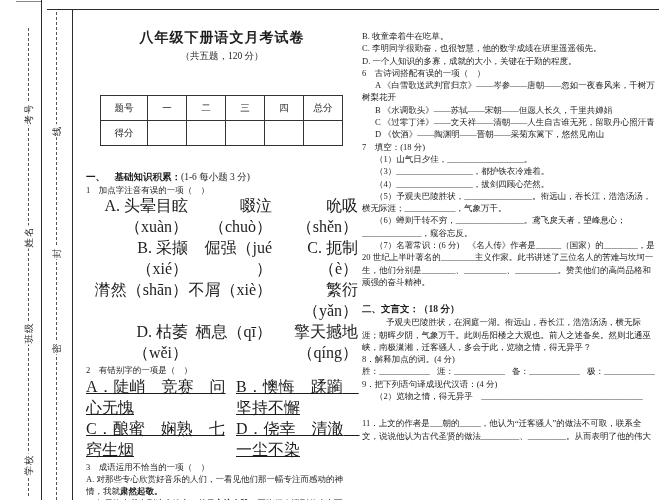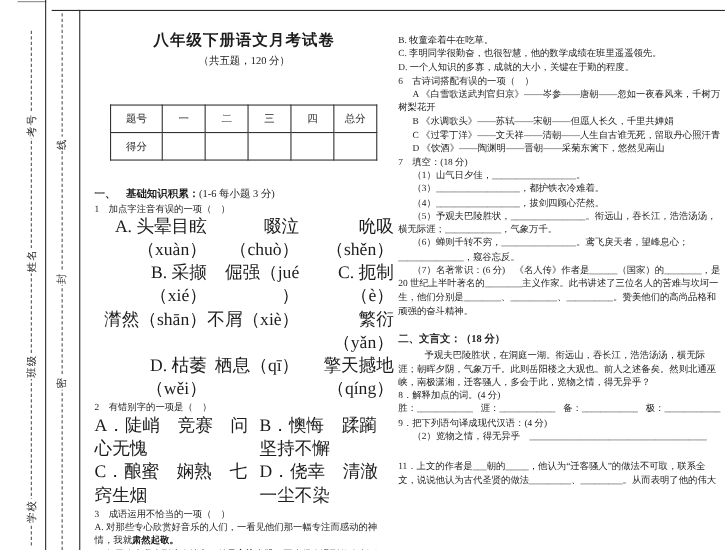--- a/index.html
+++ b/index.html
@@ -24,21 +24,21 @@
   .subtitle{font-size:9.5px;text-align:center;line-height:16px;}
   table.score{border-collapse:collapse;margin:31px 0 0 14px;}
   table.score td{border:1px solid #333;text-align:center;font-size:9.5px;
        height:24px;width:38px;padding:0;margin-left:16px;}
   table.score td.first{width:46px;}
   .sec-h{font-size:9.5px;font-weight:bold;margin-top:25px;line-height:13px;}
   .sec-h .note{font-weight:normal;}
   .sec-h2{font-size:9.5px;font-weight:bold;line-height:13px;margin-top:15px;}
   p{margin:0;font-size:8.5px;line-height:12.3px;}
   .g3{display:grid;grid-template-columns:102px 84px 86px;text-align:right;}
-  .g2{display:grid;grid-template-columns:150px 122px;}
+  .g2{display:grid;grid-template-columns:150px 122px;text-decoration:underline;}
   .ind{text-indent:13px;}
   .passage{text-indent:24px;}
   .blanks{display:flex;justify-content:space-between;}
   .gap-top{margin-top:15px;}
   b{font-weight:bold;}
 </style>
 </head>
 <body>
 
 <div class="page">

